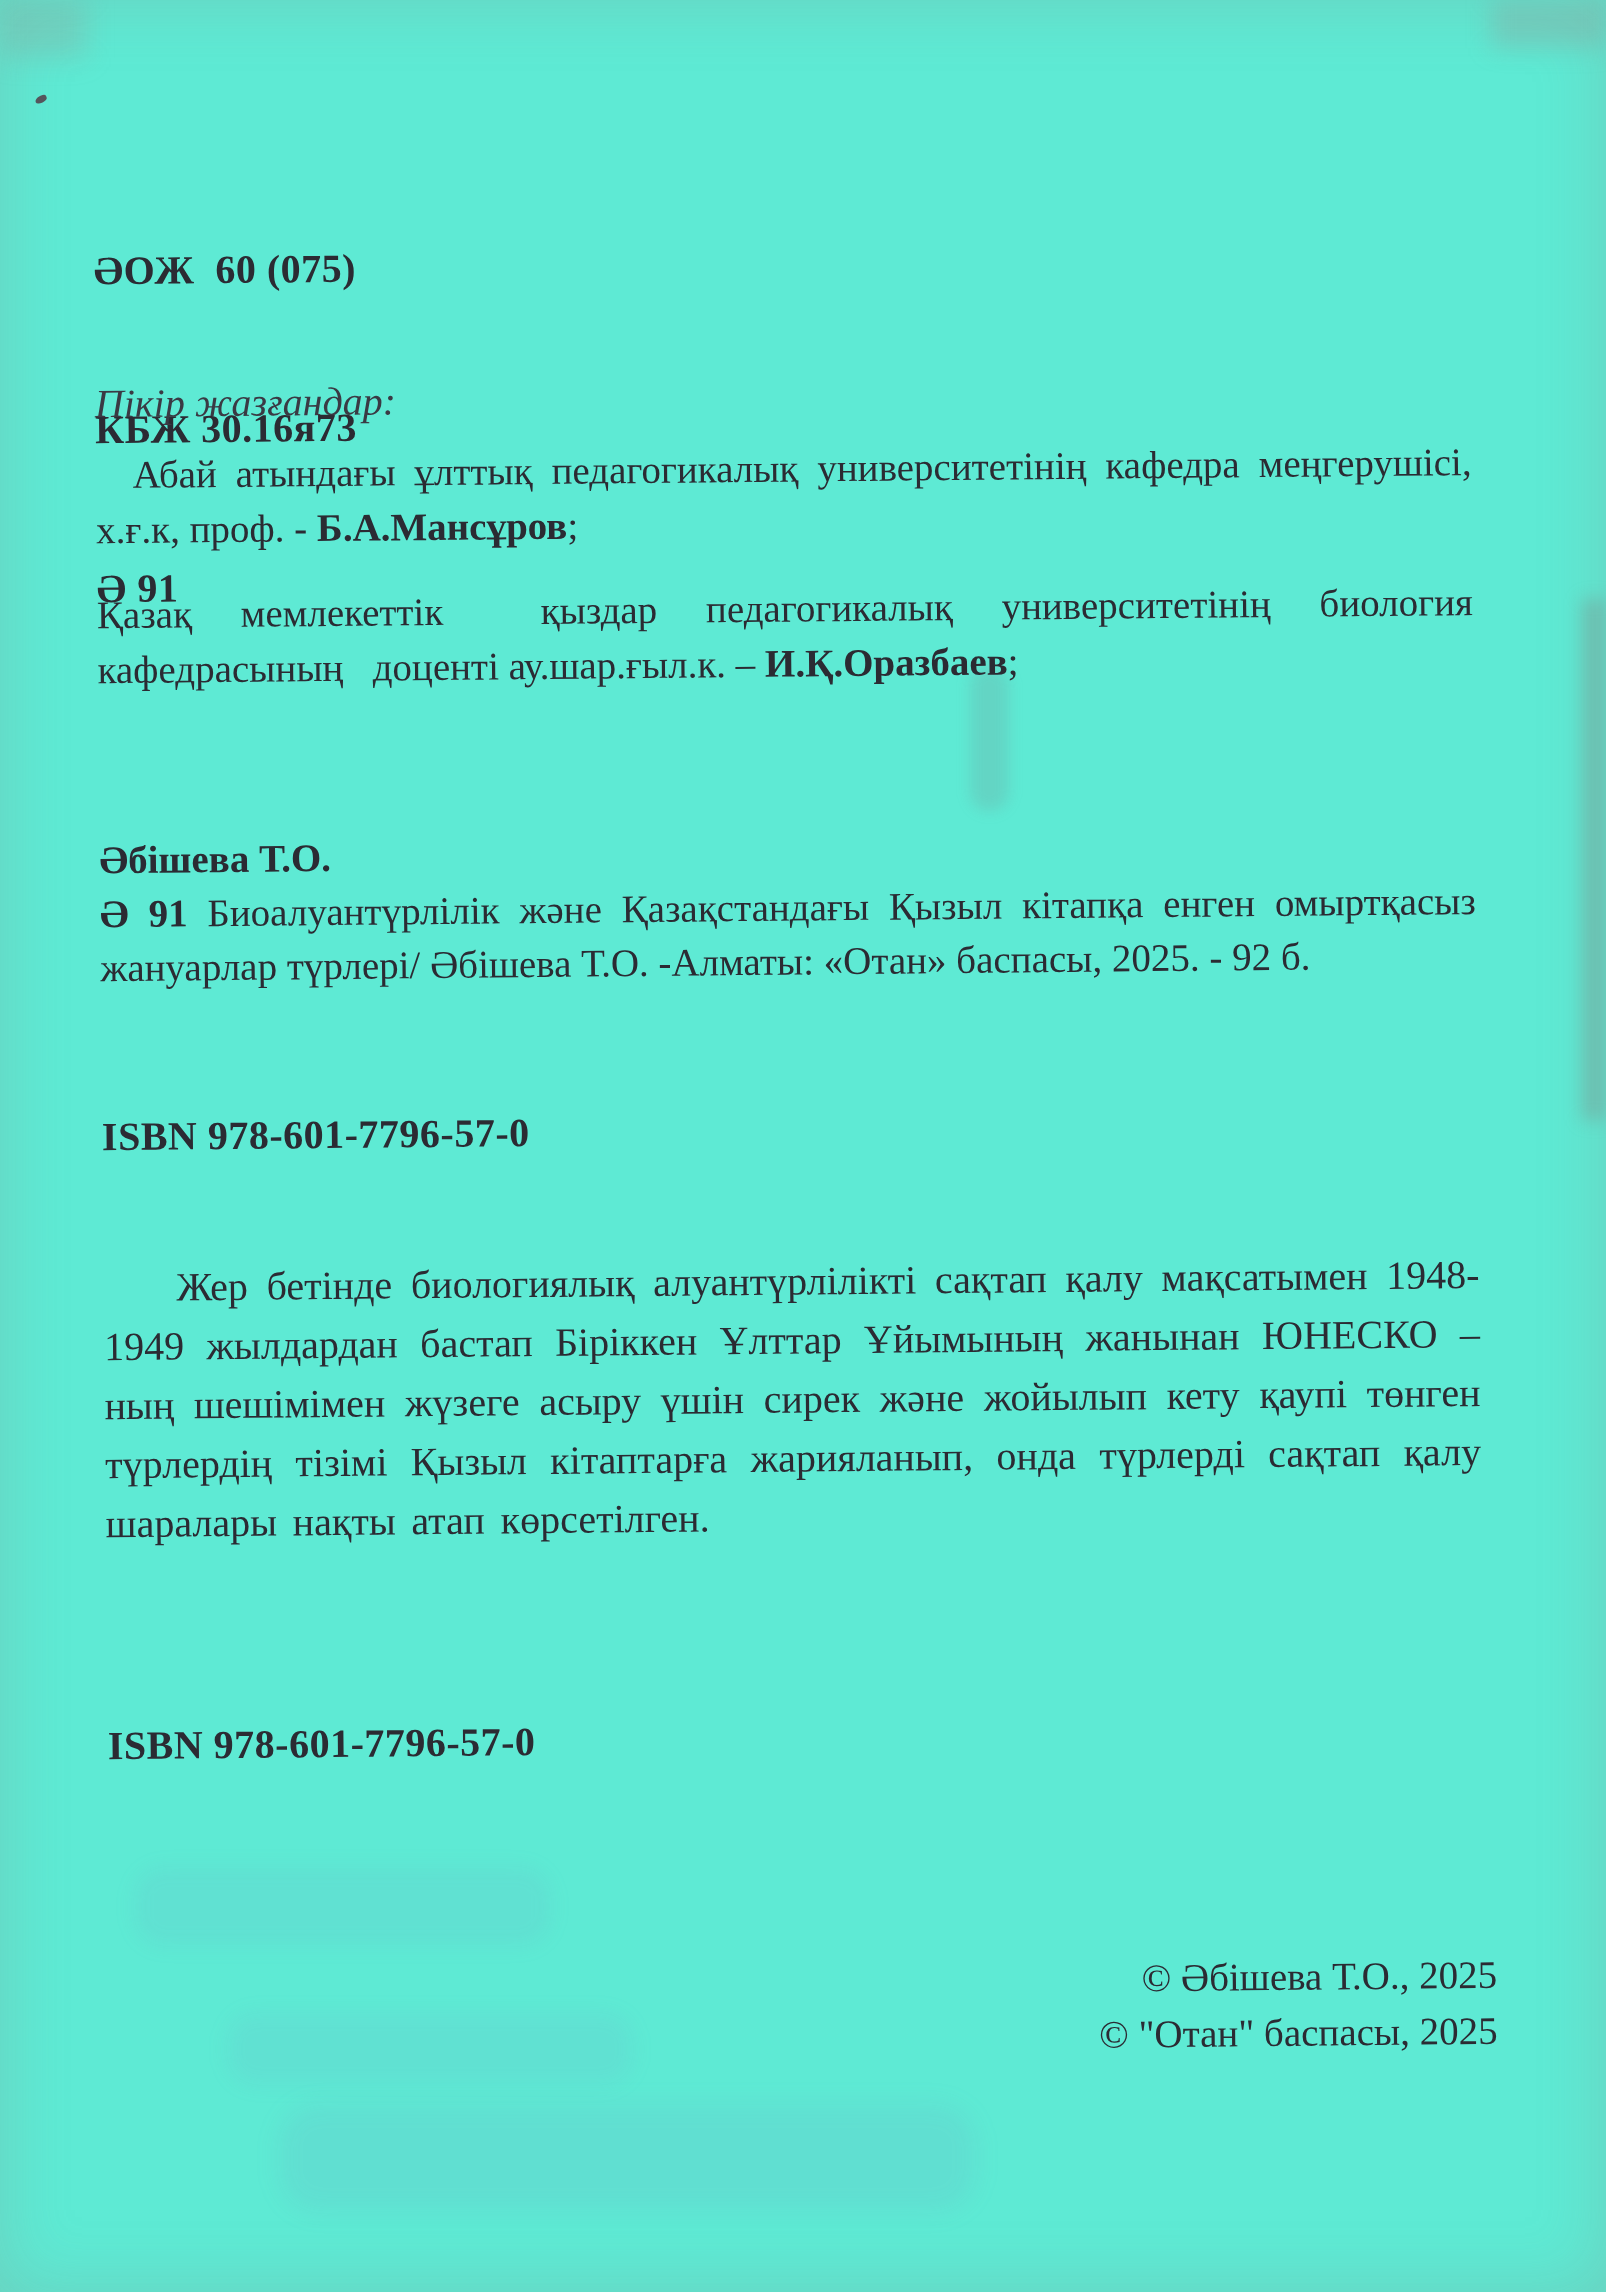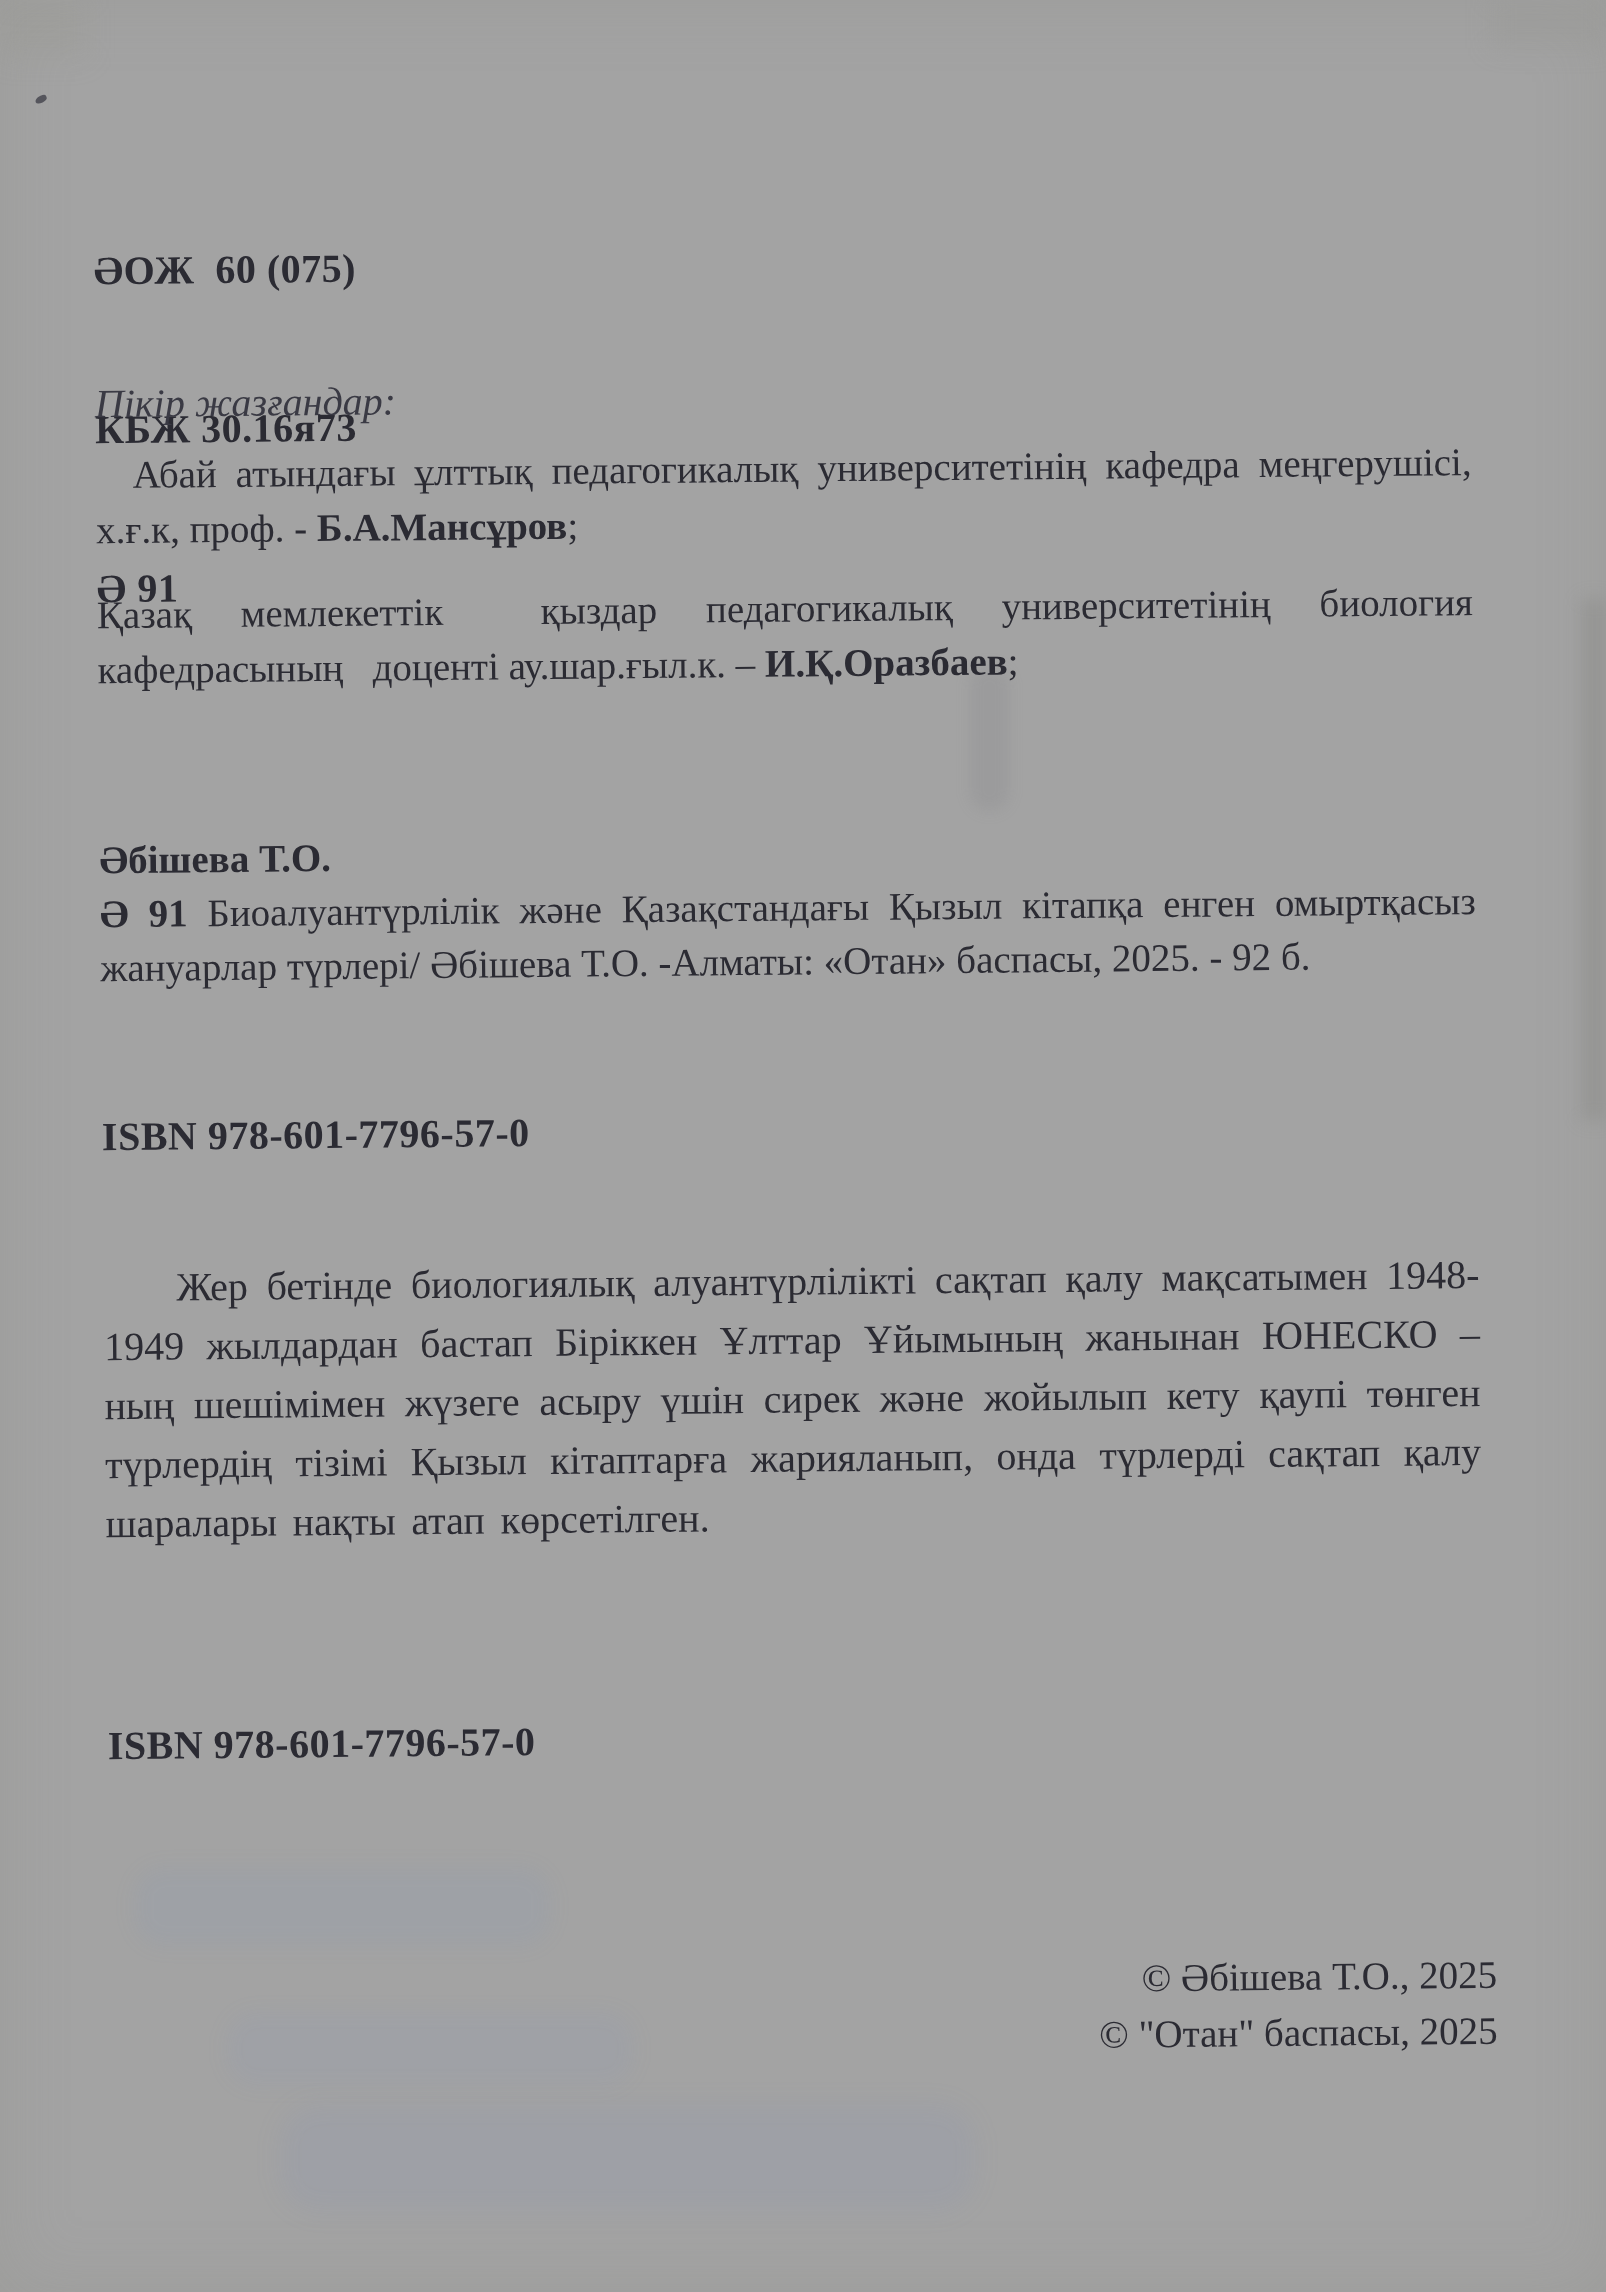--- a/index.html
+++ b/index.html
@@ -5,21 +5,21 @@
   html,body{margin:0;padding:0;}
   body{
     width:1607px;height:2292px;
     background:#e7e7e3;
     font-family:"Liberation Serif", serif;
     overflow:hidden;
   }
   .page{
     position:relative;
     width:1607px;height:2292px;
-    background:#a3a3a3;
+    background:#5eead4;
     color:#2b2b33;
     box-shadow:inset 0 0 68px rgba(140,140,132,0.28);
     overflow:hidden;
   }
   .content{
     position:absolute;left:0;top:0;width:1607px;height:2292px;
     transform:rotate(-0.55deg);
     transform-origin:40% 45%;
   }
   .blk{position:absolute;left:101px;width:1376px;margin:0;}

